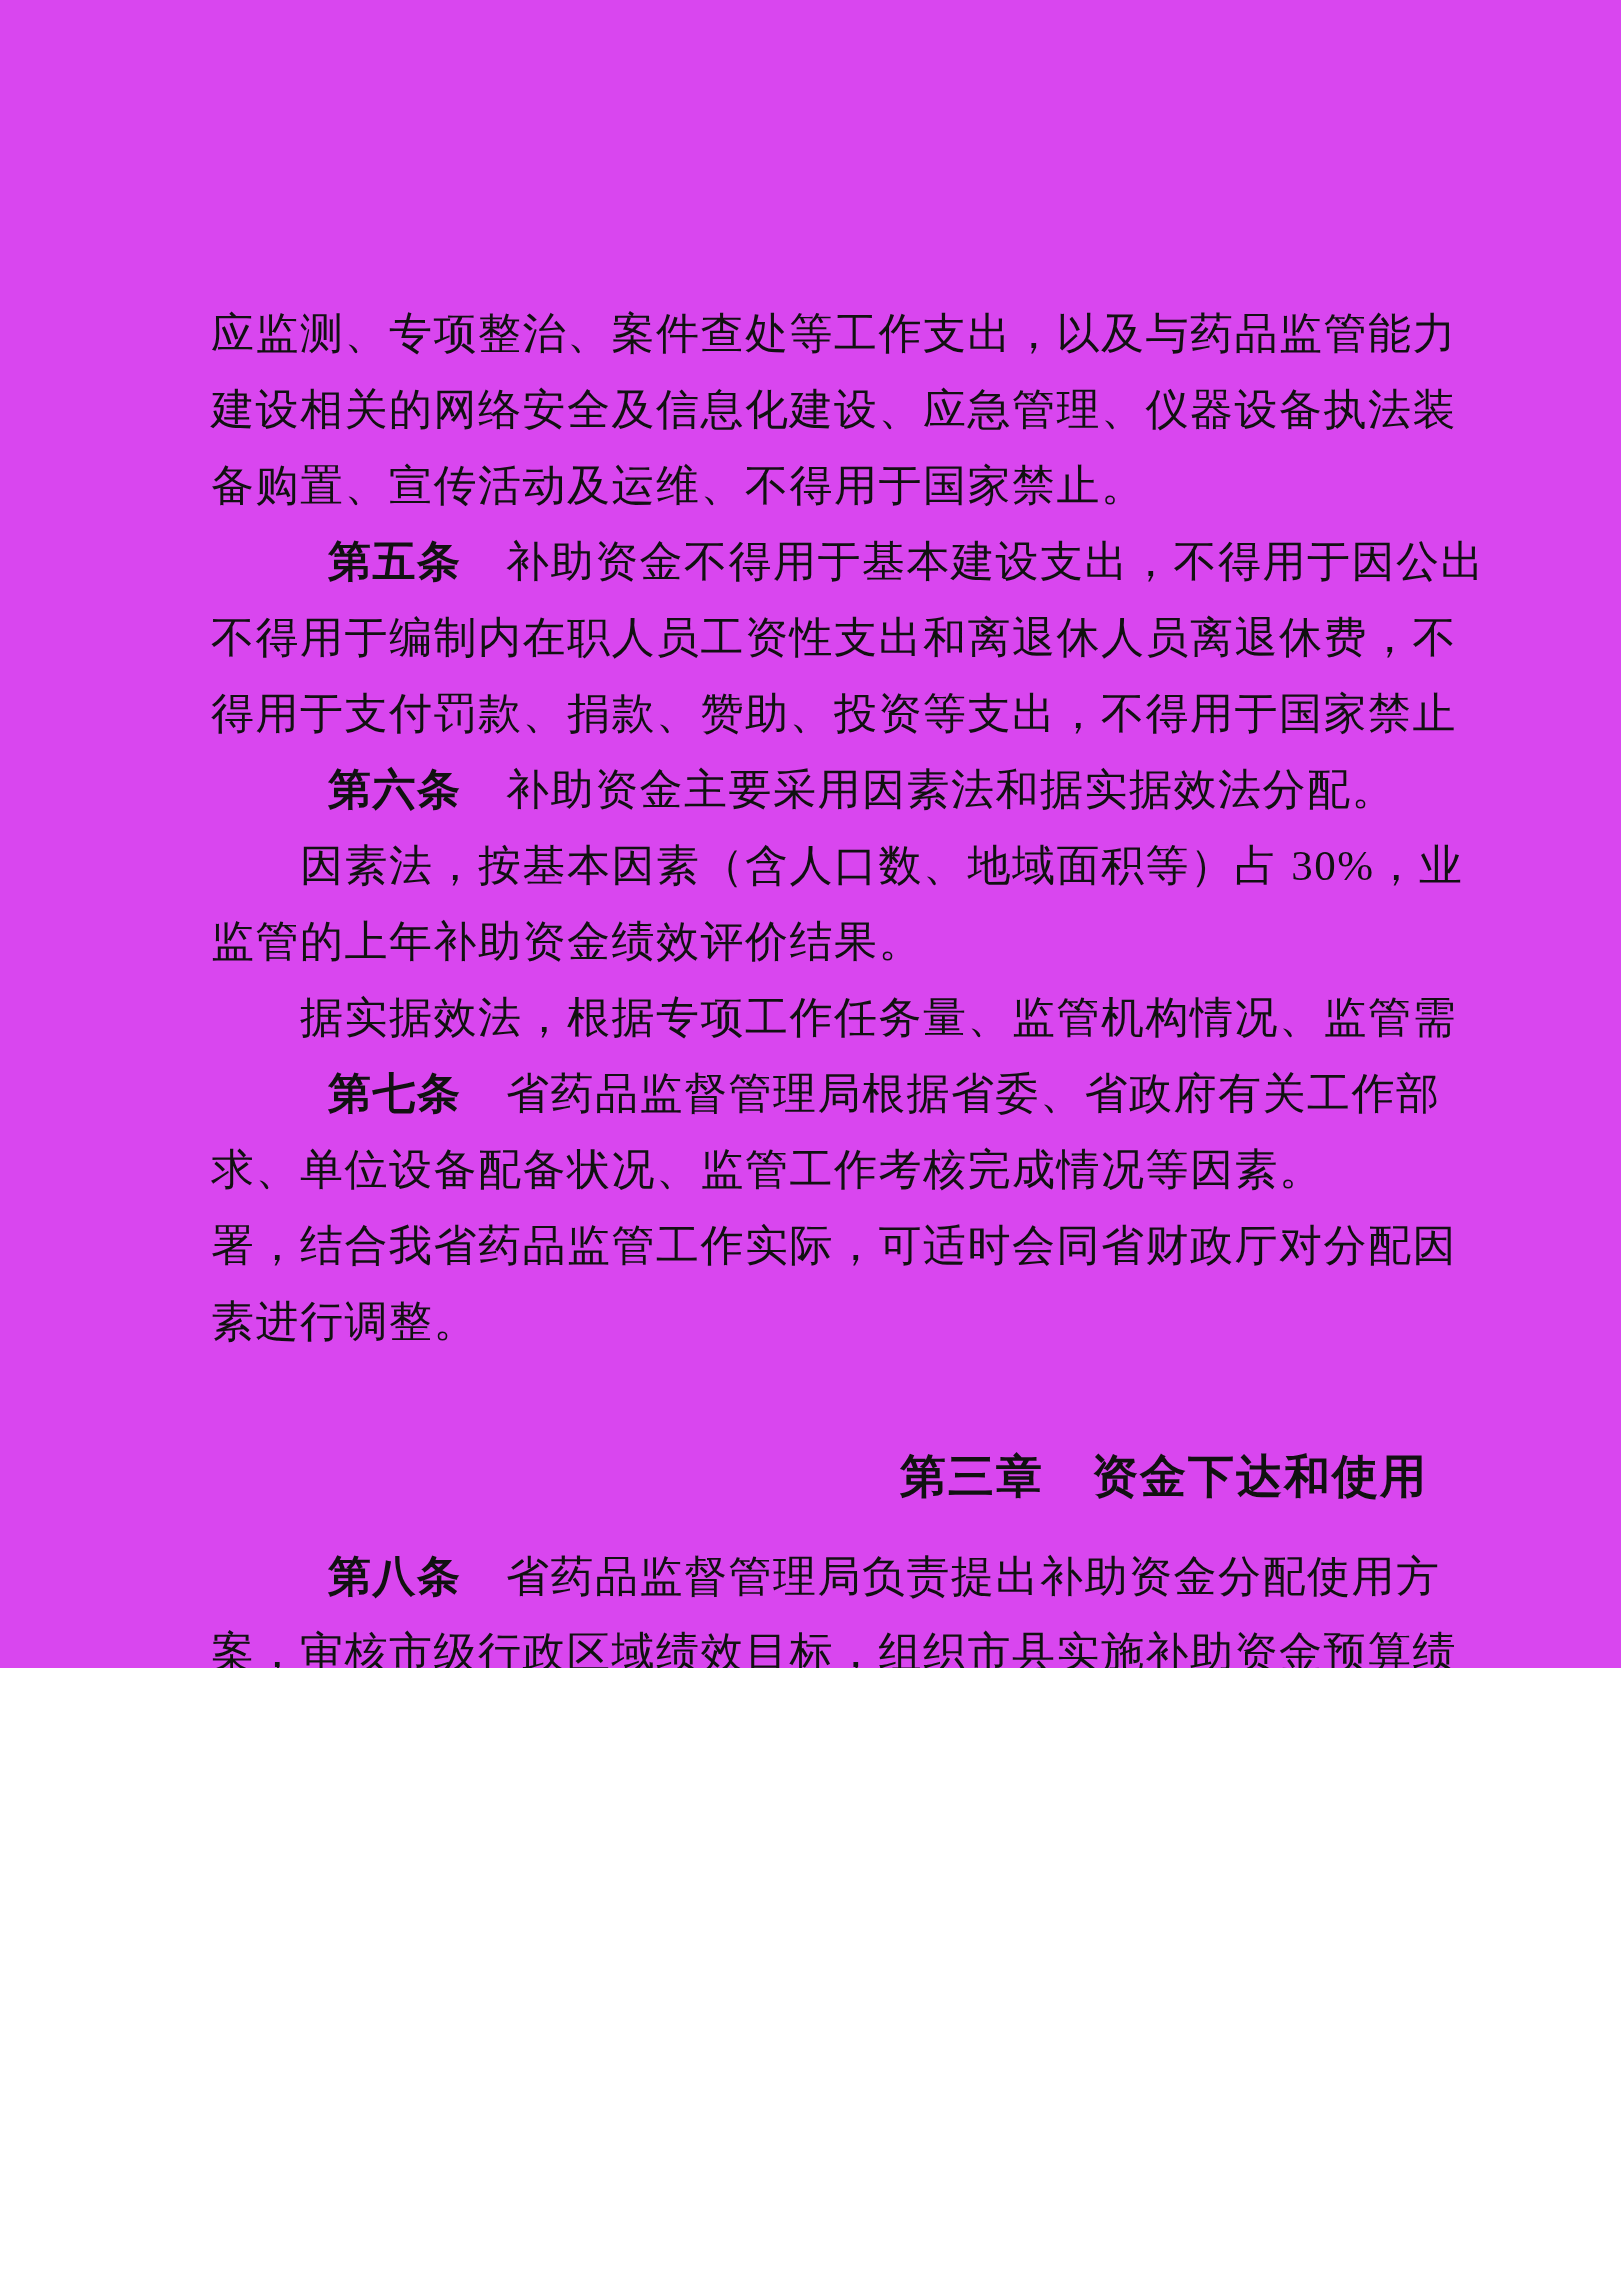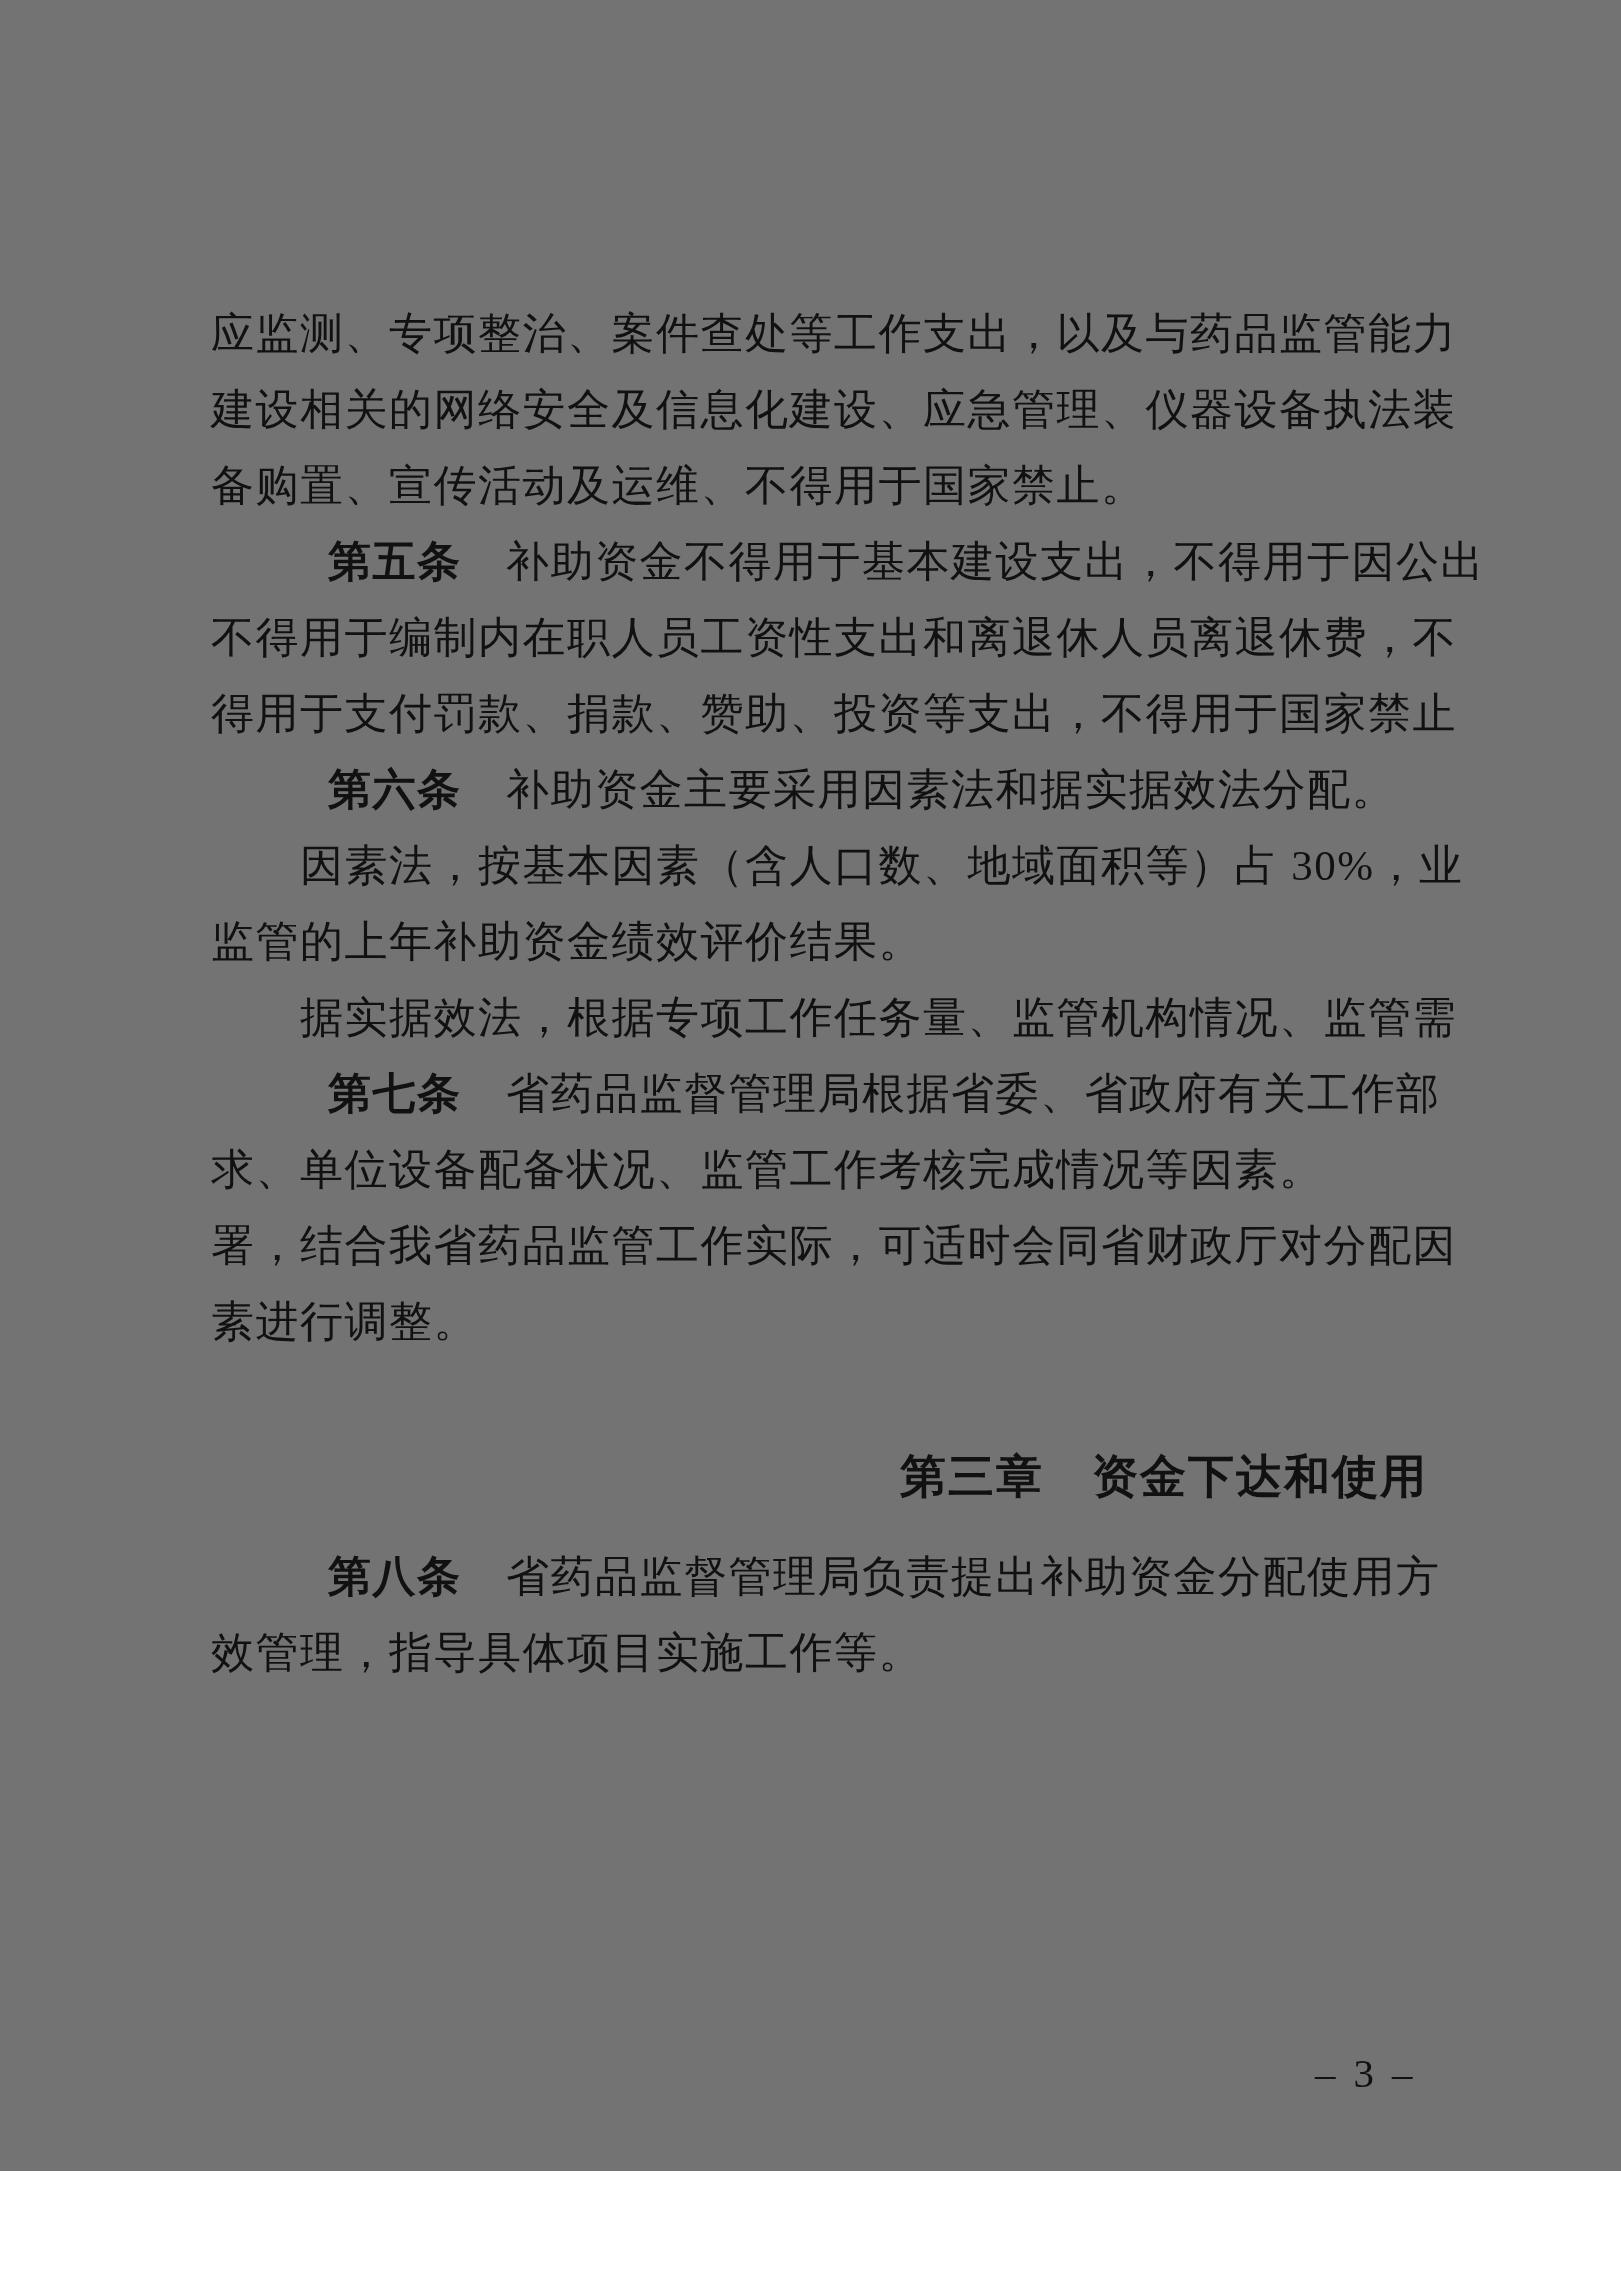--- a/index.html
+++ b/index.html
@@ -3,22 +3,22 @@
 <meta charset="utf-8">
 <style>
   html, body {
     margin: 0;
     padding: 0;
     background: #ffffff;
   }
   .page {
     position: relative;
     width: 1621px;
-    height: 2171px;
-    background: #737373;
+    height: 1668px;
+    background: #d946ef;
     overflow: hidden;
     color: #111111;
     font-family: "Liberation Serif", "DejaVu Serif", serif;
   }
   .doc-body {
     position: absolute;
     left: 211px;
     top: 296px;
     width: 1217px;
   }
@@ -72,17 +72,18 @@
       <div class="line indent"><span class="bold">第六条</span><span class="">　补助资金主要采用因素法和据实据效法分配。</span></div>
       <div class="line indent"><span class="">因素法，按基本因素（含人口数、地域面积等）占 30%，业</span></div>
       <div class="line"><span class="">监管的上年补助资金绩效评价结果。</span></div>
       <div class="line indent"><span class="">据实据效法，根据专项工作任务量、监管机构情况、监管需</span></div>
       <div class="line indent"><span class="bold">第七条</span><span class="">　省药品监督管理局根据省委、省政府有关工作部</span></div>
       <div class="line"><span class="">求、单位设备配备状况、监管工作考核完成情况等因素。</span></div>
       <div class="line"><span class="">署，结合我省药品监管工作实际，可适时会同省财政厅对分配因</span></div>
       <div class="line"><span class="">素进行调整。</span></div>
       <div class="line heading"><span class="bold">第三章　资金下达和使用</span></div>
       <div class="line indent"><span class="bold">第八条</span><span class="">　省药品监督管理局负责提出补助资金分配使用方</span></div>
+      <div class="line"><span class="">案，审核市级行政区域绩效目标，组织市县实施补助资金预算绩</span></div>
       <div class="line"><span class="">效管理，指导具体项目实施工作等。</span></div>
     </div>
   <div class="footer-page-number">– 3 –</div>
 </div>
 
 
 </body></html>

